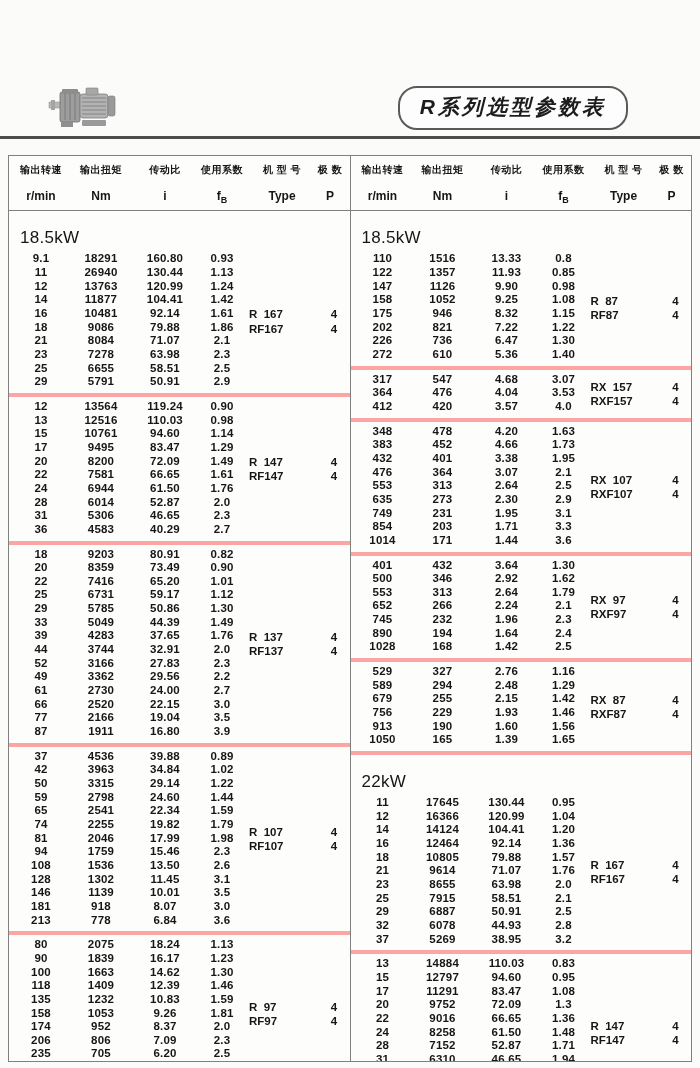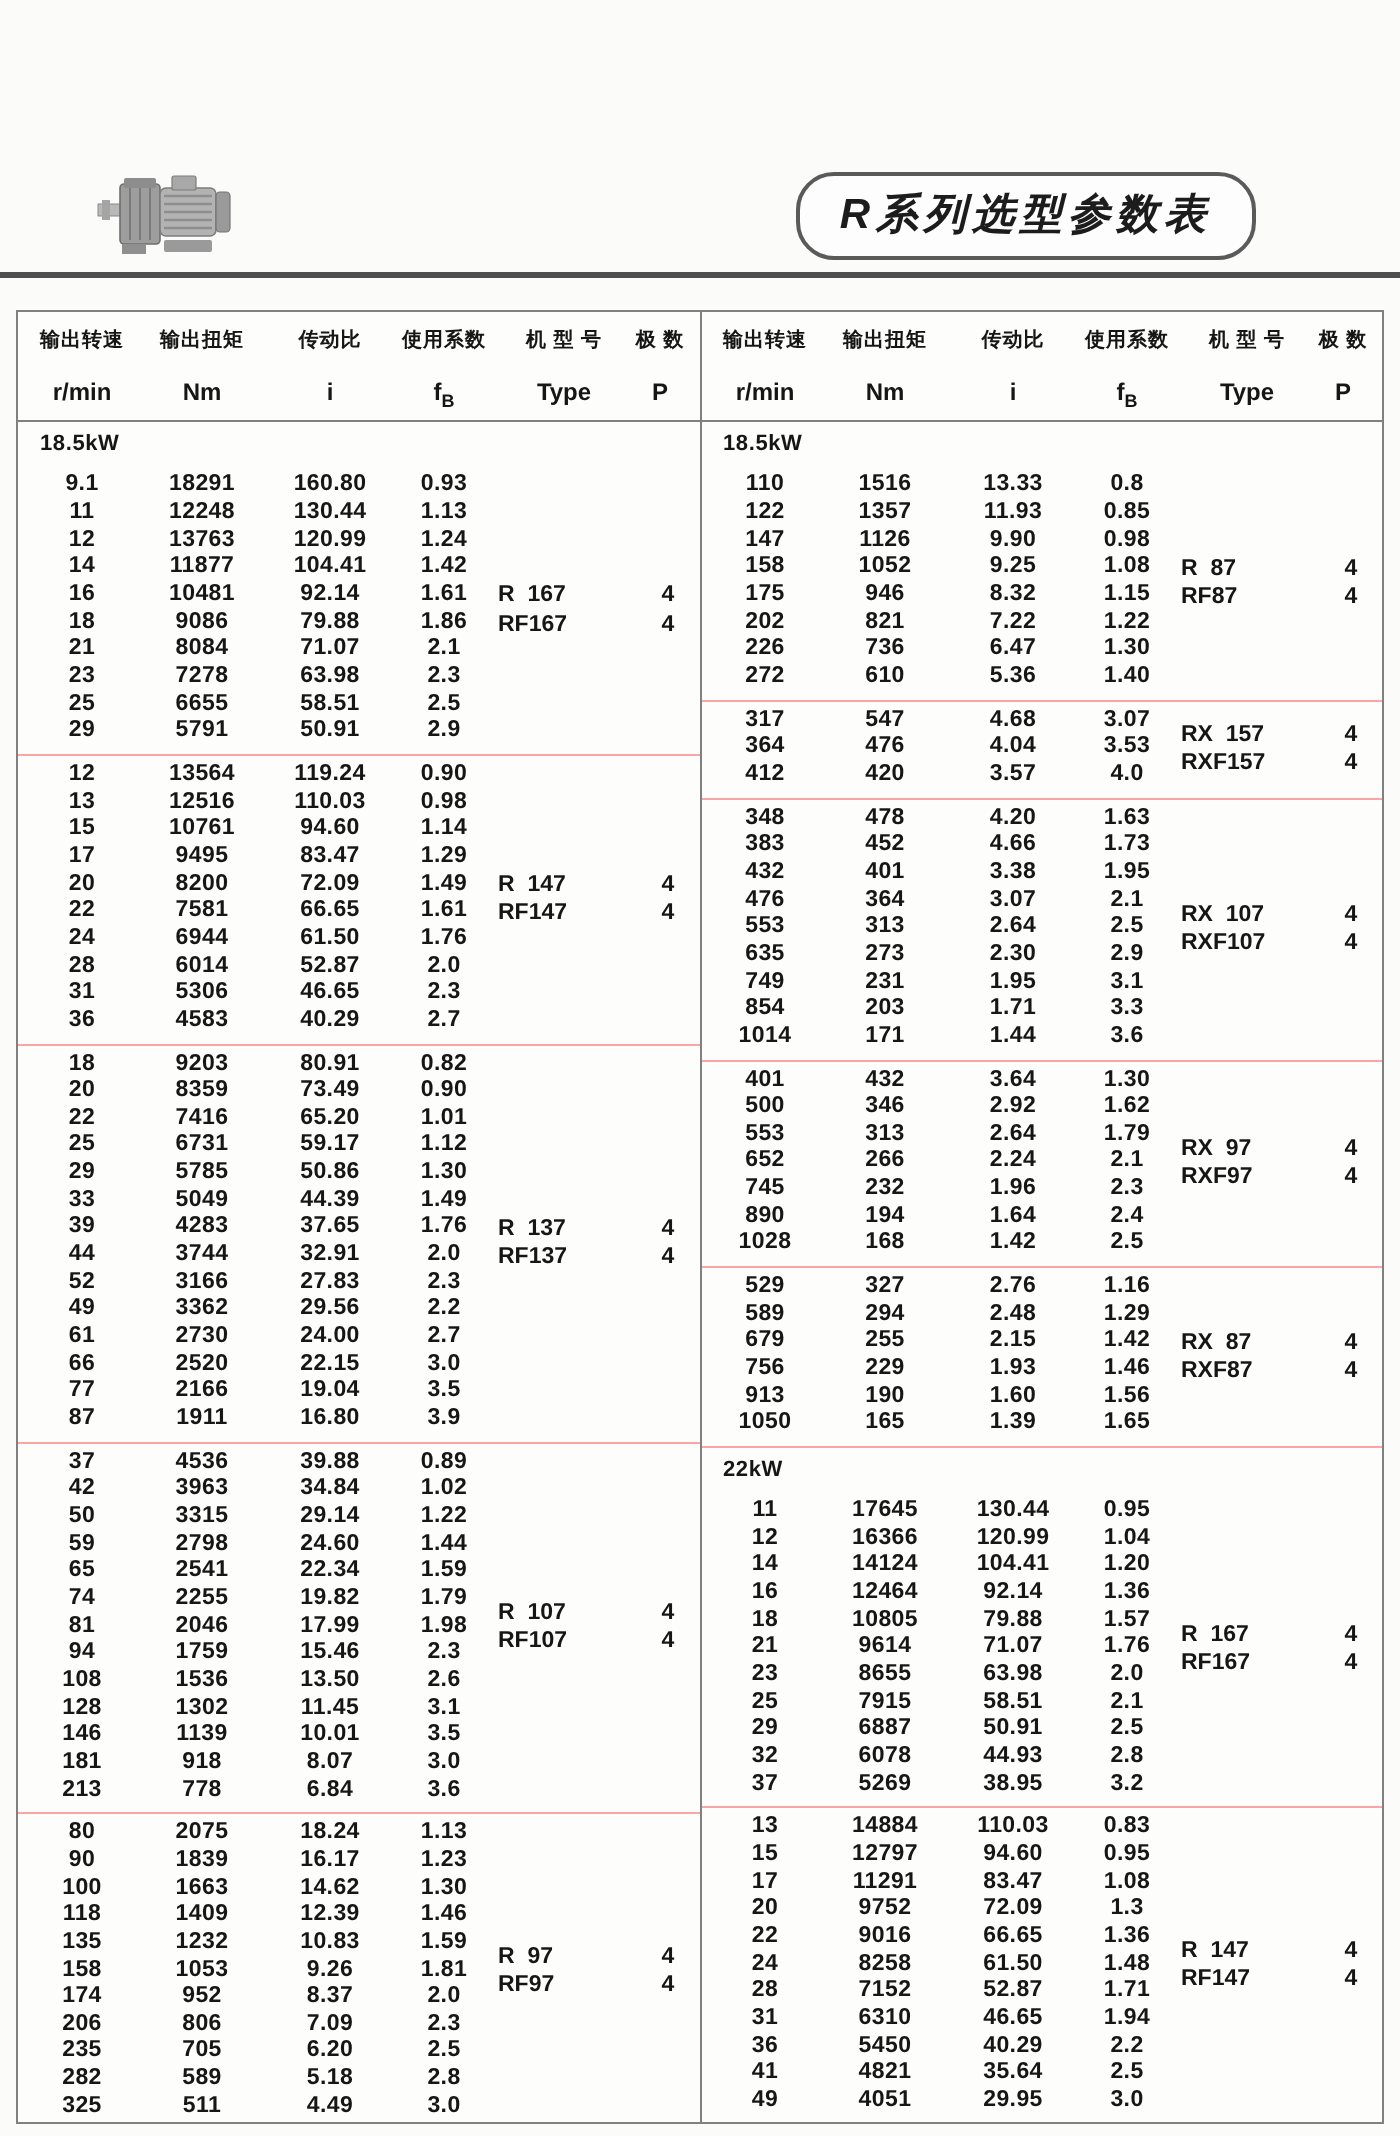--- a/index.html
+++ b/index.html
@@ -41,24 +41,24 @@
   .th-unit sub { font-size:9px; }
 
   .c0 { width:52px; }
   .c1 { width:68px; }
   .c2 { width:60px; }
   .c3 { width:54px; }
   .c4 { width:66px; }
   .c5 { width:30px; }
 
   .section-title {
-    font-size:11px; font-weight:bold; letter-spacing:0.3px;
-    padding-left:11px; line-height:22px; height:22px;
+    font-size:17px; font-weight:normal; letter-spacing:0.3px;
+    padding-left:11px; line-height:22px; height:22px;margin-top:16px;
   }
-  .block { position:relative; padding:3px 0 4px 6px; border-bottom:1px solid #fca5a5; }
+  .block { position:relative; padding:3px 0 4px 6px; border-bottom:4px solid #fca5a5; }
   .block.last { border-bottom:none; }
   .row { display:flex; height:13.66px; line-height:13.66px; }
   .cell { font-size:11.5px; font-weight:bold; text-align:center; letter-spacing:0.2px; }
 
   .types {
     position:absolute; left:240px; top:50%;
     transform:translateY(-50%); width:96px;
   }
   .type-line { display:flex; justify-content:space-between; height:14.5px; line-height:14.5px; }
   .type-name { font-size:11.5px; font-weight:bold; white-space:pre; text-align:left; }
@@ -132,21 +132,21 @@
         <div class="section-title">18.5kW</div>
         <div class="block">
           <div class="row">
             <span class="cell c0">9.1</span>
             <span class="cell c1">18291</span>
             <span class="cell c2">160.80</span>
             <span class="cell c3">0.93</span>
           </div>
           <div class="row">
             <span class="cell c0">11</span>
-            <span class="cell c1">12248</span>
+            <span class="cell c1">26940</span>
             <span class="cell c2">130.44</span>
             <span class="cell c3">1.13</span>
           </div>
           <div class="row">
             <span class="cell c0">12</span>
             <span class="cell c1">13763</span>
             <span class="cell c2">120.99</span>
             <span class="cell c3">1.24</span>
           </div>
           <div class="row">

